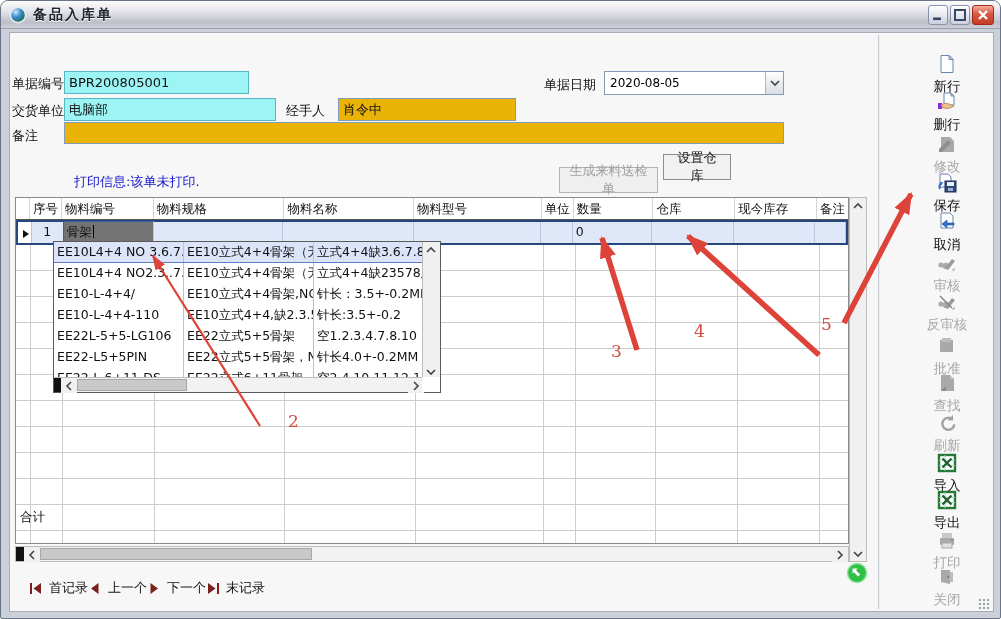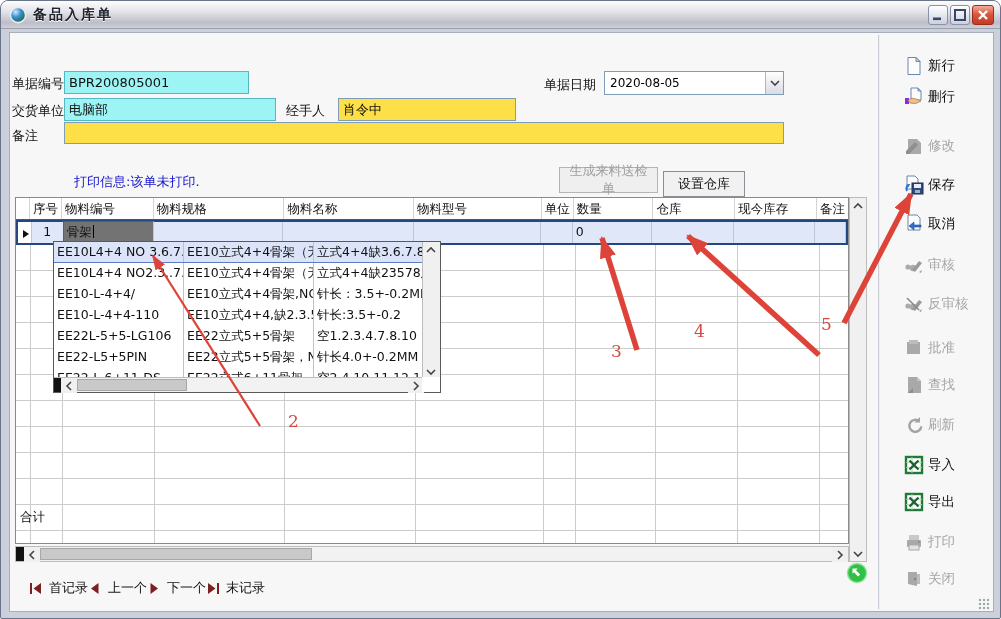--- a/index.html
+++ b/index.html
@@ -15,21 +15,21 @@
   .wbtns{position:absolute;right:6px;top:4px;display:flex;gap:2px;}
   .wbtn{width:20px;height:20px;border:1px solid #8892a8;border-radius:3px;
     background:linear-gradient(#ffffff,#cdd1de);display:flex;align-items:center;justify-content:center;}
   .wbtn.closebtn{width:22px;background:linear-gradient(#f4ab99,#da5740 45%,#c23a26);border-color:#9c2c1c;}
   
   .client{position:absolute;left:8px;top:31px;width:985px;height:580px;background:#f7f7f7;
     border:1px solid #a8aeb8;}
   .divider{position:absolute;left:877px;top:34px;width:2px;height:574px;
     background:linear-gradient(to right,#b6bcc6,#ffffff);}
   .lbl{position:absolute;font-size:13px;color:#111;white-space:nowrap;}
-  .fld{position:absolute;border:1px solid #7f9db9;background:#fde047;font-size:13px;color:#111;
+  .fld{position:absolute;border:1px solid #7f9db9;background:#eab308;font-size:13px;color:#111;
     padding:0 4px;font-family:"DejaVu Sans",sans-serif;}
   .fld.cyan{background:#9df4f4;border-color:#55b7c4;}
   .combo{position:absolute;border:1px solid #7f9db9;background:#fff;display:flex;}
   .combo input{flex:1;border:0;background:transparent;font-size:12px;padding:0 5px;font-family:"DejaVu Sans",sans-serif;}
   .combo .cbtn{width:18px;background:linear-gradient(#fefefe,#d8dce4);border-left:1px solid #aeb6c2;
     display:flex;align-items:center;justify-content:center;}
   .printinfo{position:absolute;left:73px;top:172px;font-size:13px;color:#1414cc;}
   .pushbtn{position:absolute;height:26px;border:1px solid #8a8f96;background:#f1f1f1;
     font-size:13px;color:#111;display:flex;align-items:center;justify-content:center;padding:0 8px;}
   .pushbtn.dis{color:#9f9f9f;border-color:#b4b4b4;background:#efefef;}
@@ -76,21 +76,21 @@
   .dd-row.selected{background:#dce4fa;border-bottom:1px solid #5f7cc4;}
   .dd-cell{padding:2px 0 0 3px;white-space:nowrap;overflow:hidden;border-right:1px solid #c2c2c2;flex:0 0 auto;}
   .dd-c0{width:130px;} .dd-c1{width:130px;} .dd-c2{width:110px;border-right:0;}
   .dd-vscroll{position:absolute;right:0;top:0;width:18px;height:137px;background:#f0f0f0;border-left:1px solid #bcbcbc;
     display:flex;flex-direction:column;justify-content:space-between;}
   .dd-hscroll{position:absolute;left:0;bottom:0;width:370px;height:15px;background:#f2f2f2;border-top:1px solid #bcbcbc;
     display:flex;align-items:stretch;}
   .dd-hthumb{width:110px;background:#c9c9c9;border:1px solid #a8a8a8;margin:1px 0;flex:0 0 auto;}
   .dd-corner{position:absolute;right:0;bottom:0;width:18px;height:15px;background:#fff;}
   
-  .sb-item{position:absolute;left:903px;width:86px;height:24px;display:flex;align-items:center;gap:4px;cursor:default;}
+  .sb-item{position:absolute;left:903px;width:86px;height:24px;display:flex;align-items:center;gap:4px;cursor:default;flex-direction:column;}
   .sb-ic{width:20px;height:20px;flex:0 0 auto;}
   .sb-lb{font-size:13.5px;color:#111;white-space:nowrap;}
   .sb-item.dis .sb-lb{color:#a6a6a6;}
   
   .nav{position:absolute;left:28px;top:578px;display:flex;align-items:center;}
   .nav-item{display:flex;align-items:center;gap:6px;}
   .nav-lb{font-size:13px;color:#111;}
   .nav-ic{width:14px;height:13px;}
   .greenbadge{position:absolute;left:845px;top:561px;width:22px;height:22px;}
   .grip{position:absolute;right:10px;bottom:8px;width:12px;height:12px;
@@ -153,21 +153,21 @@
           <polyline points="1,2 5,6 9,2" fill="none" stroke="#444" stroke-width="1.6"></polyline>
         </svg>
     </div>
   </div>
   <span class="lbl" style="left:11px;top:126px">备注</span>
   <div class="fld" style="left:63px;top:121px;width:720px;height:22px"></div>
 
   <div class="printinfo">打印信息:该单未打印.</div>
 
   <button class="pushbtn dis" style="left:558px;top:166px;width:99px">生成来料送检单</button>
-  <button class="pushbtn" style="left:662px;top:170px;width:82px">设置仓库</button>
+  <button class="pushbtn" style="left:662px;top:153px;width:68px">设置仓库</button>
 
   <div class="grid">
     <div class="g-head">
       <div class="gc sel"></div>
       <div class="gc c0">序号</div>
       <div class="gc c1">物料编号</div>
       <div class="gc c3">物料规格</div>
       <div class="gc c2">物料名称</div>
       <div class="gc c4">物料型号</div>
       <div class="gc c5">单位</div>
@@ -294,21 +294,21 @@
     <div class="dd-corner"></div>
   </div>
 
   <div class="sb-item" style="top:53px">
     <svg class="sb-ic" viewBox="0 0 20 20">
       <path d="M4 1.5h8l4 4v13H4z" fill="#fdfdfd" stroke="#6b86ac"></path>
         <path d="M12 1.5l4 4h-4z" fill="#cfdcec" stroke="#6b86ac"></path>
     </svg>
       <span class="sb-lb">新行</span>
   </div>
-  <div class="sb-item" style="top:84px">
+  <div class="sb-item" style="top:91px">
     <svg class="sb-ic" viewBox="0 0 20 20">
       <path d="M7 1h7l3 3v9H7z" fill="#fdfdfd" stroke="#6b86ac"></path>
         <path d="M14 1l3 3h-3z" fill="#cfdcec" stroke="#6b86ac"></path>
       <rect x="1" y="11" width="4" height="6" fill="#8a2be2"></rect>
       <path d="M4 13q4-3 8-1l5 2q-5 4-11 2z" fill="#edc08c" stroke="#b08050" stroke-width="0.8"></path>
     </svg>
       <span class="sb-lb">删行</span>
   </div>
   <div class="sb-item dis" style="top:133px">
     <svg class="sb-ic" viewBox="0 0 20 20">

